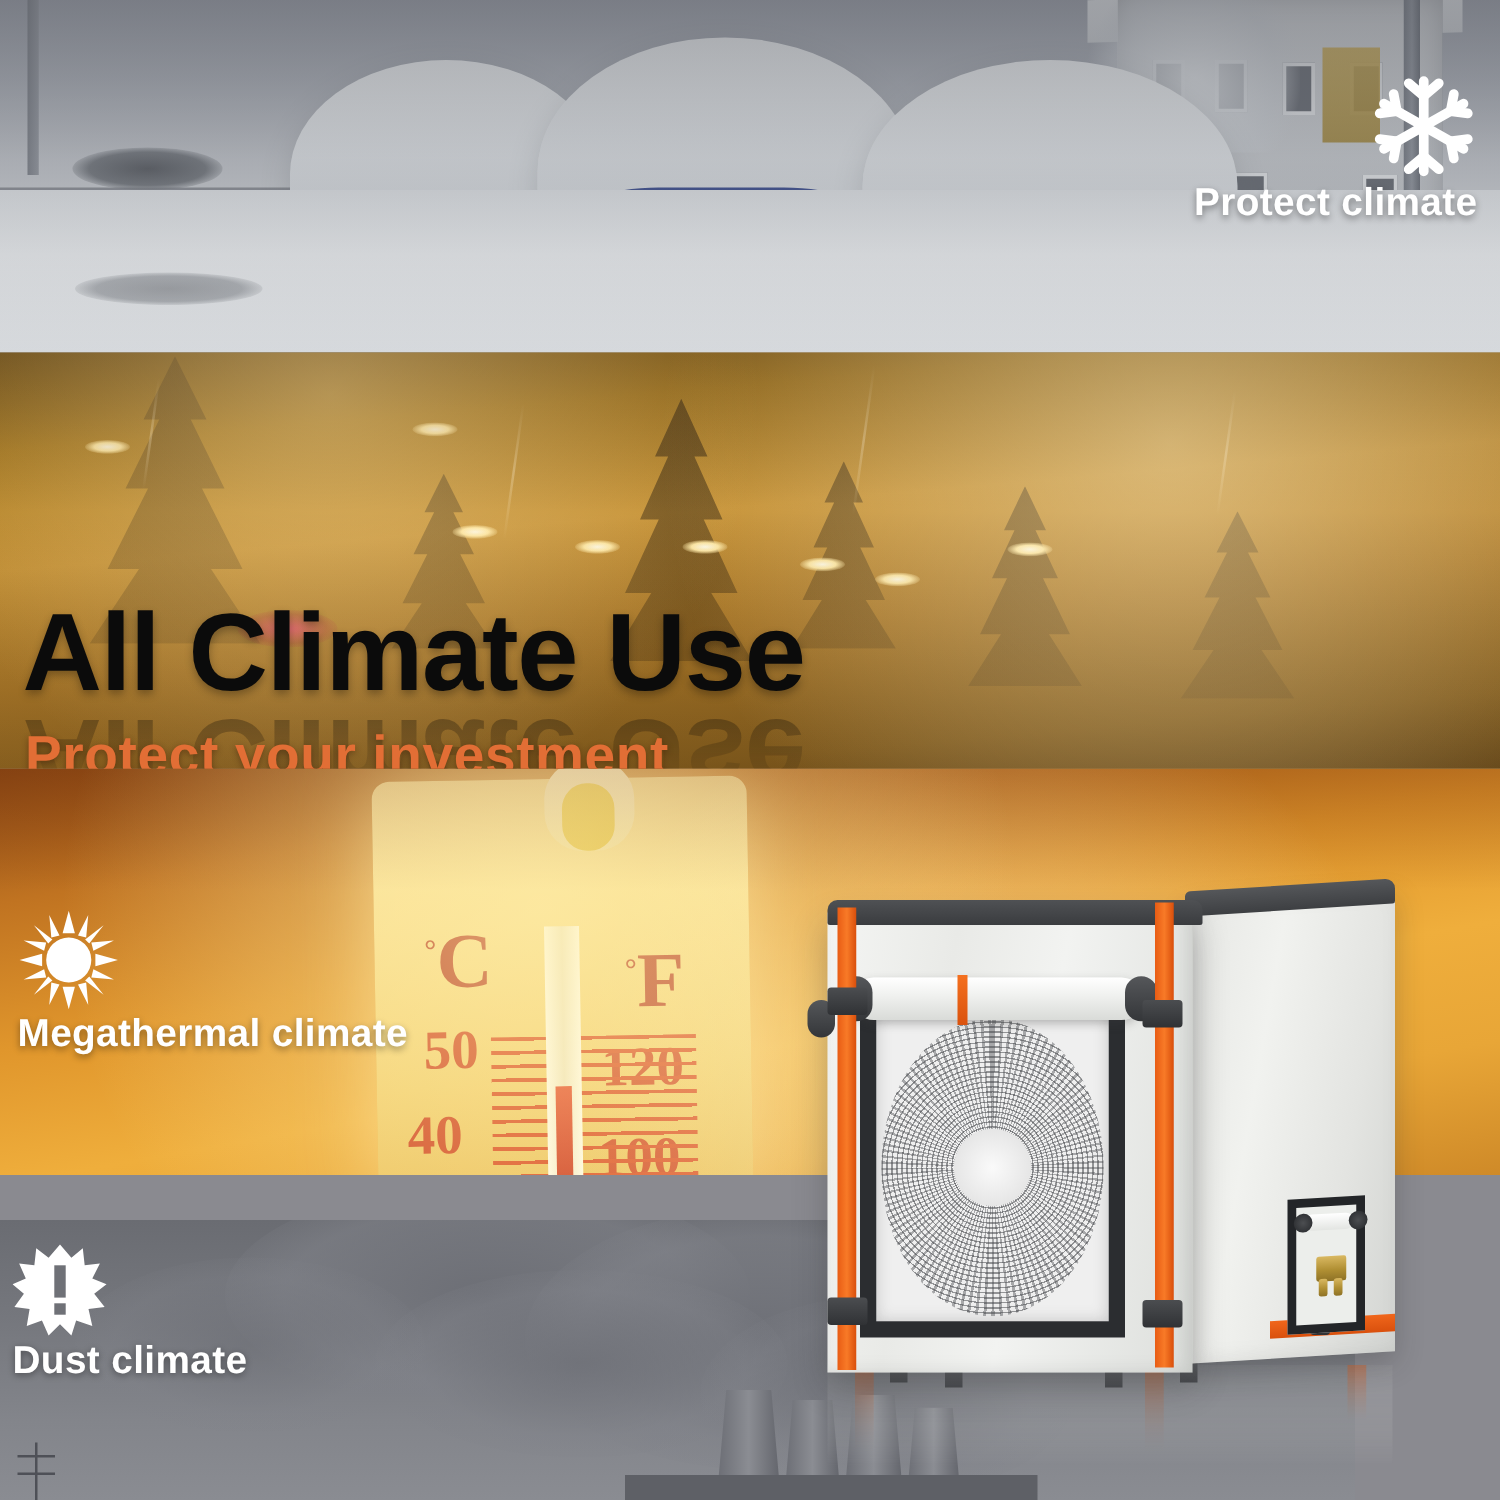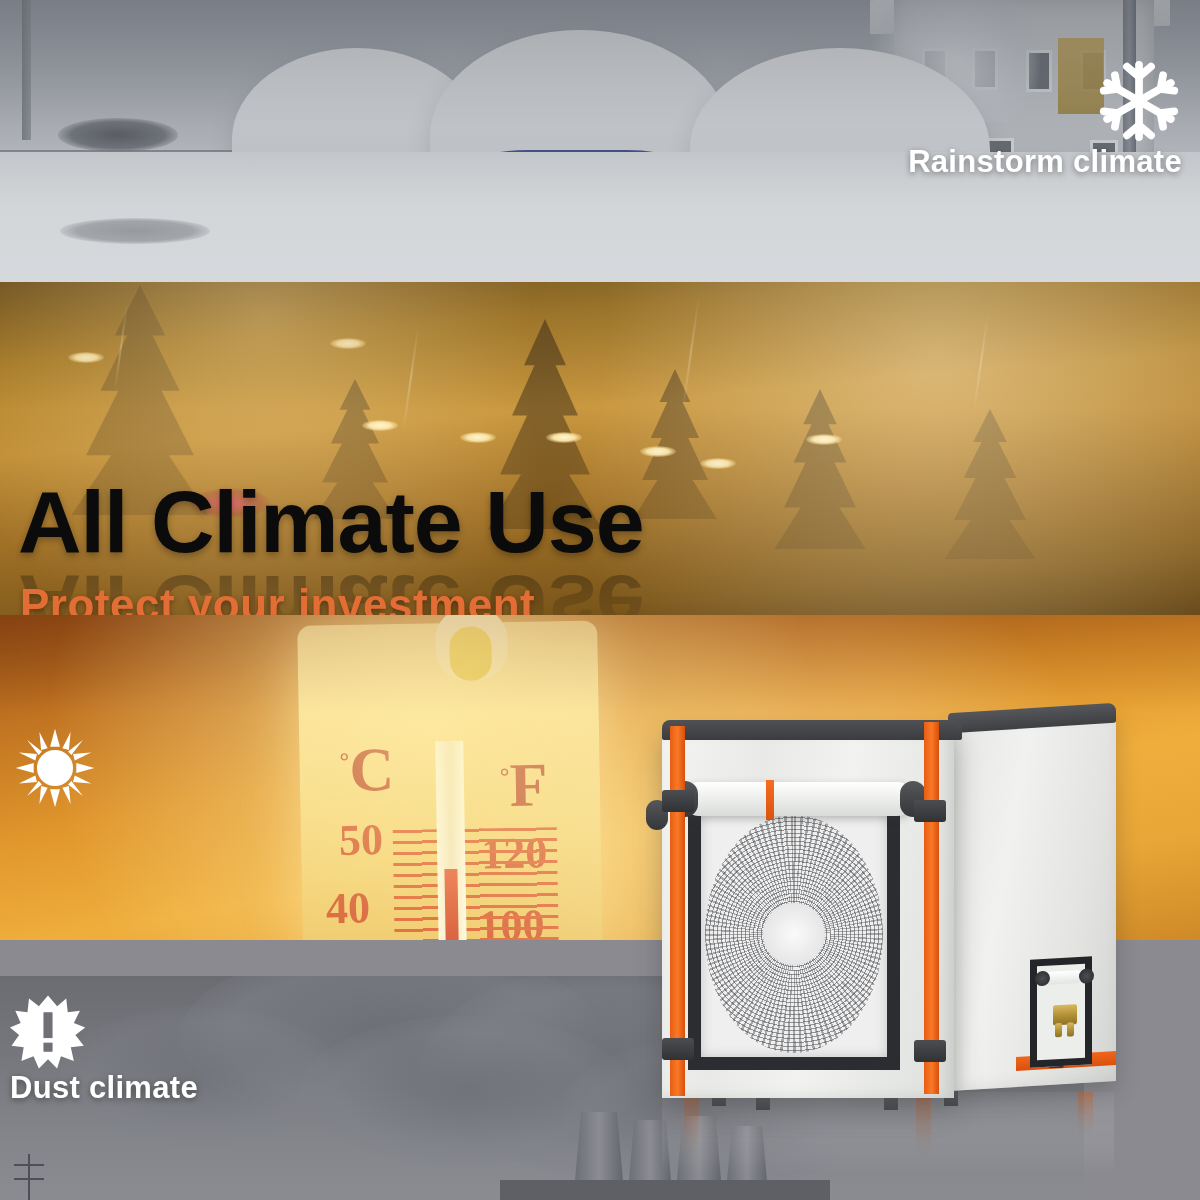--- a/index.html
+++ b/index.html
@@ -384,21 +384,21 @@
             <line x1="25" y1="36" x2="22" y2="20"></line>
           <line x1="75" y1="64" x2="91" y2="62"></line>
             <line x1="75" y1="64" x2="78" y2="80"></line>
           <line x1="25" y1="64" x2="9" y2="62"></line>
             <line x1="25" y1="64" x2="22" y2="80"></line>
           <line x1="75" y1="36" x2="91" y2="38"></line>
             <line x1="75" y1="36" x2="78" y2="20"></line>
         </g>
         <circle cx="50" cy="50" r="8" fill="#ffffff"></circle>
       </svg>
-      <div class="label-text">Rainstorm climate</div>
+      <div class="label-text">Protect climate</div>
     </div>
   </div>
 
   <div class="band-rain">
     <div class="pine" style="left:470px; bottom:86px; width:150px; height:210px;"></div>
     <div class="pine" style="left:620px; bottom:96px; width:110px; height:150px; opacity:.7;"></div>
     <div class="pine" style="left:300px; bottom:96px; width:110px; height:140px; opacity:.62;"></div>
     <div class="pine" style="left:760px; bottom:66px; width:120px; height:160px; opacity:.66;"></div>
     <div class="pine" style="left:930px; bottom:56px; width:120px; height:150px; opacity:.55;"></div>
     <div class="pine" style="left:50px; bottom:100px; width:180px; height:230px; opacity:.55;"></div>
@@ -467,20 +467,21 @@
           <polygon points="31,6 41,26 33,28"></polygon>
           <polygon points="69,94 59,74 67,72"></polygon>
           <polygon points="6,69 26,59 28,67"></polygon>
           <polygon points="94,31 74,41 72,33"></polygon>
           <polygon points="69,6 59,26 67,28"></polygon>
           <polygon points="31,94 41,74 33,72"></polygon>
           <polygon points="6,31 26,41 28,33"></polygon>
           <polygon points="94,69 74,59 72,67"></polygon>
         </g>
       </svg>
+      <div class="label-text">Megathermal climate</div>
     </div>
   </div>
 
   <div class="band-dust">
     <div class="smoke" style="left:180px; top:-30px; width:420px; height:180px;"></div>
     <div class="smoke" style="left:420px; top:-10px; width:380px; height:210px;"></div>
     <div class="smoke" style="left:300px; top:40px; width:330px; height:150px; opacity:.8;"></div>
     <div class="smoke" style="left:560px; top:60px; width:300px; height:160px; opacity:.7;"></div>
     <div class="smoke" style="left:60px; top:30px; width:280px; height:140px; opacity:.55;"></div>
 

